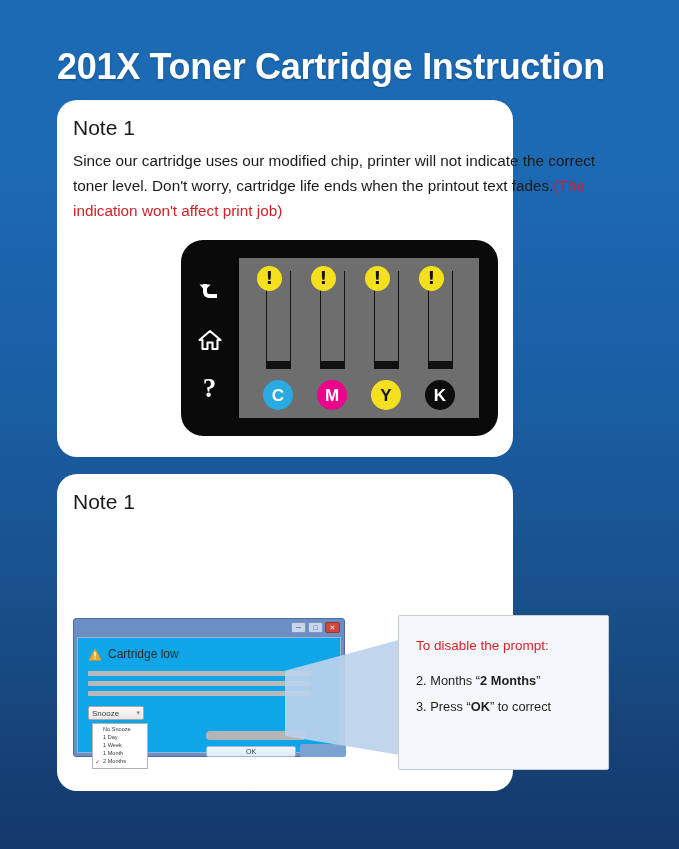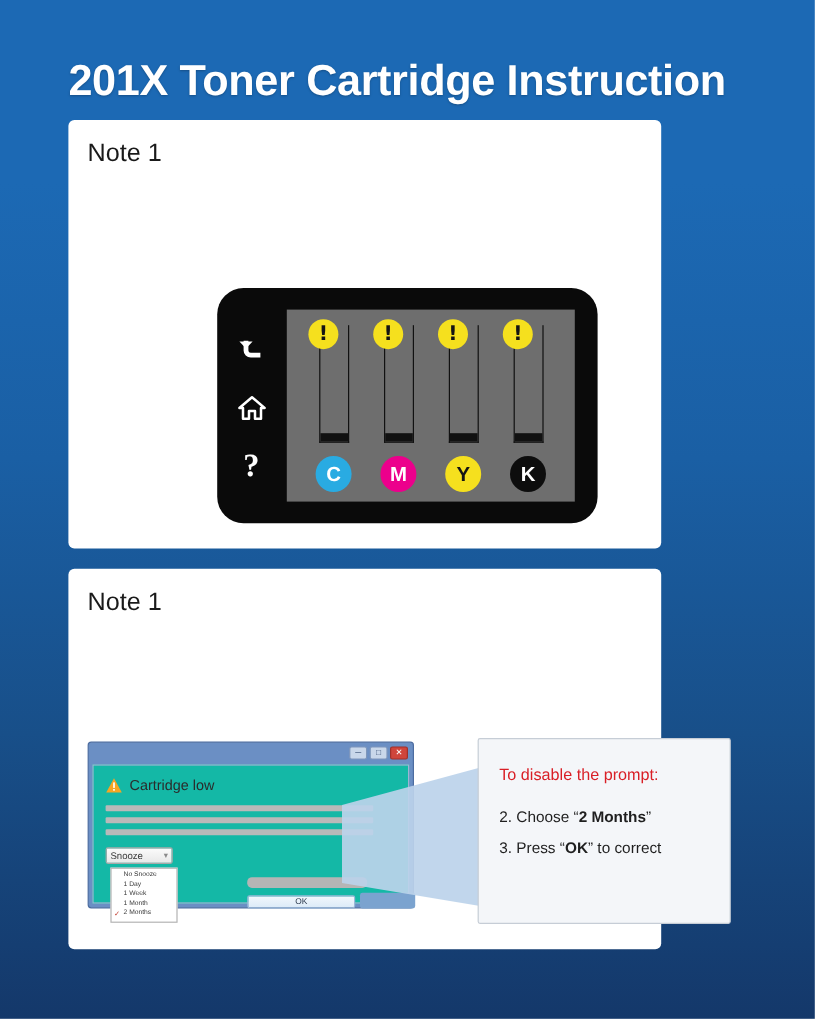--- a/index.html
+++ b/index.html
@@ -26,23 +26,23 @@
     color: #ffffff;
     letter-spacing: -0.3px;
     text-shadow: 0 1px 2px rgba(0,0,0,0.25);
     white-space: nowrap;
   }
 
   
   .card {
     position: absolute;
     left: 57px;
-    width: 494px;
+    width: 456px;
     background: #ffffff;
-    border-radius: 5px;
+    border-radius: 20px;
   }
   #card-note1 { top: 100px; height: 357px; }
   #card-note2 { top: 474px; height: 317px; }
 
   .note-heading {
     position: absolute;
     left: 16px;
     top: 16px;
     font-size: 21px;
     color: #1a1a1a;
@@ -221,21 +221,21 @@
     line-height: 1;
   }
   .win-btn.close { background: #d0453c; border-color: #a1302a; color: #fff; }
 
   .win-body {
     position: absolute;
     left: 3px;
     top: 18px;
     right: 3px;
     bottom: 3px;
-    background: #14b8a6;
+    background: #0ea5e9;
     border: 1px solid #9fb4d4;
   }
 
   .dlg-head {
     position: absolute;
     left: 10px;
     top: 9px;
     display: flex;
     align-items: center;
     gap: 6px;
@@ -382,20 +382,23 @@
 </style>
 </head>
 <body style="background: linear-gradient(rgb(28, 105, 180) 0%, rgb(28, 105, 180) 18%, rgb(26, 95, 164) 45%, rgb(24, 79, 137) 72%, rgb(20, 56, 106) 100%);">
 
 <div class="page-title">201X Toner Cartridge Instruction</div>
 
 <div class="card" id="card-note1">
 
   <div class="note-heading">Note 1</div>
 
+  <div class="note-body">
+    <span>Since our cartridge uses our modified chip, printer will not indicate the correct toner level. Don't worry, cartridge life ends when the printout text fades.</span><span class="red" style="color: rgb(209, 32, 39);">(The indication won't affect print job)</span>
+  </div>
 
   <div class="printer-panel">
 
     <div class="panel-sidebar">
       <div class="panel-icon">
         <svg width="24" height="22" viewBox="0 0 24 22">
           <path d="M5 3 L5 11 A6 6 0 0 0 11 17 L19 17 L19 13 L11 13 A2 2 0 0 1 9 11 L9 3 Z" fill="#ffffff"></path>
           <path d="M1.5 3.5 L12.5 3.5 L7 9.5 Z" fill="#ffffff"></path>
         </svg>
       </div>
@@ -514,21 +517,21 @@
       </div>
     </div>
 
     <div class="callout-pointer"></div>
 
     <div class="callout-box">
       <div class="callout-title" style="color: rgb(217, 31, 38);">To disable the prompt:</div>
       <div class="callout-steps">
         <div>
           <span>2.</span>
-          <span>Choose “</span><span class="b">2 Months</span><span>”</span>
+          <span>Months “</span><span class="b">2 Months</span><span>”</span>
         </div>
         <div>
           <span>3.</span>
           <span>Press “</span><span class="b">OK</span><span>” to correct</span>
         </div>
       </div>
     </div>
 
   </div>
 </div>

